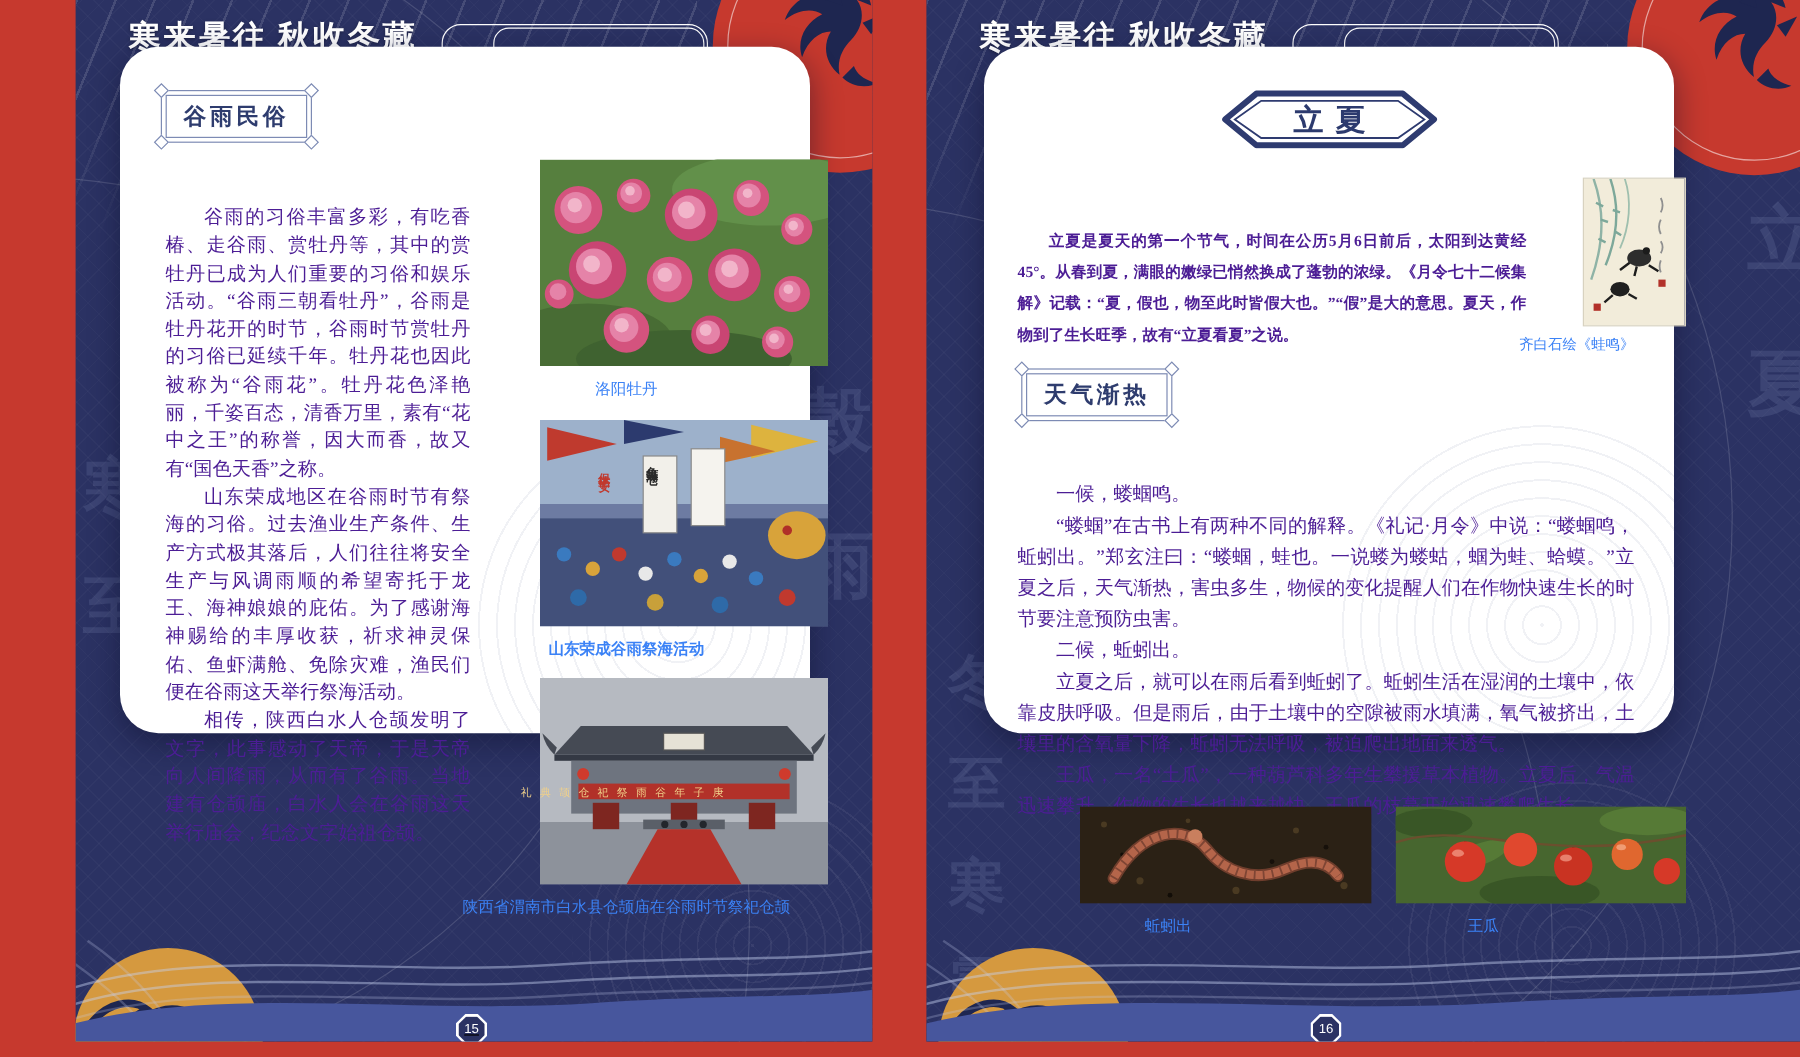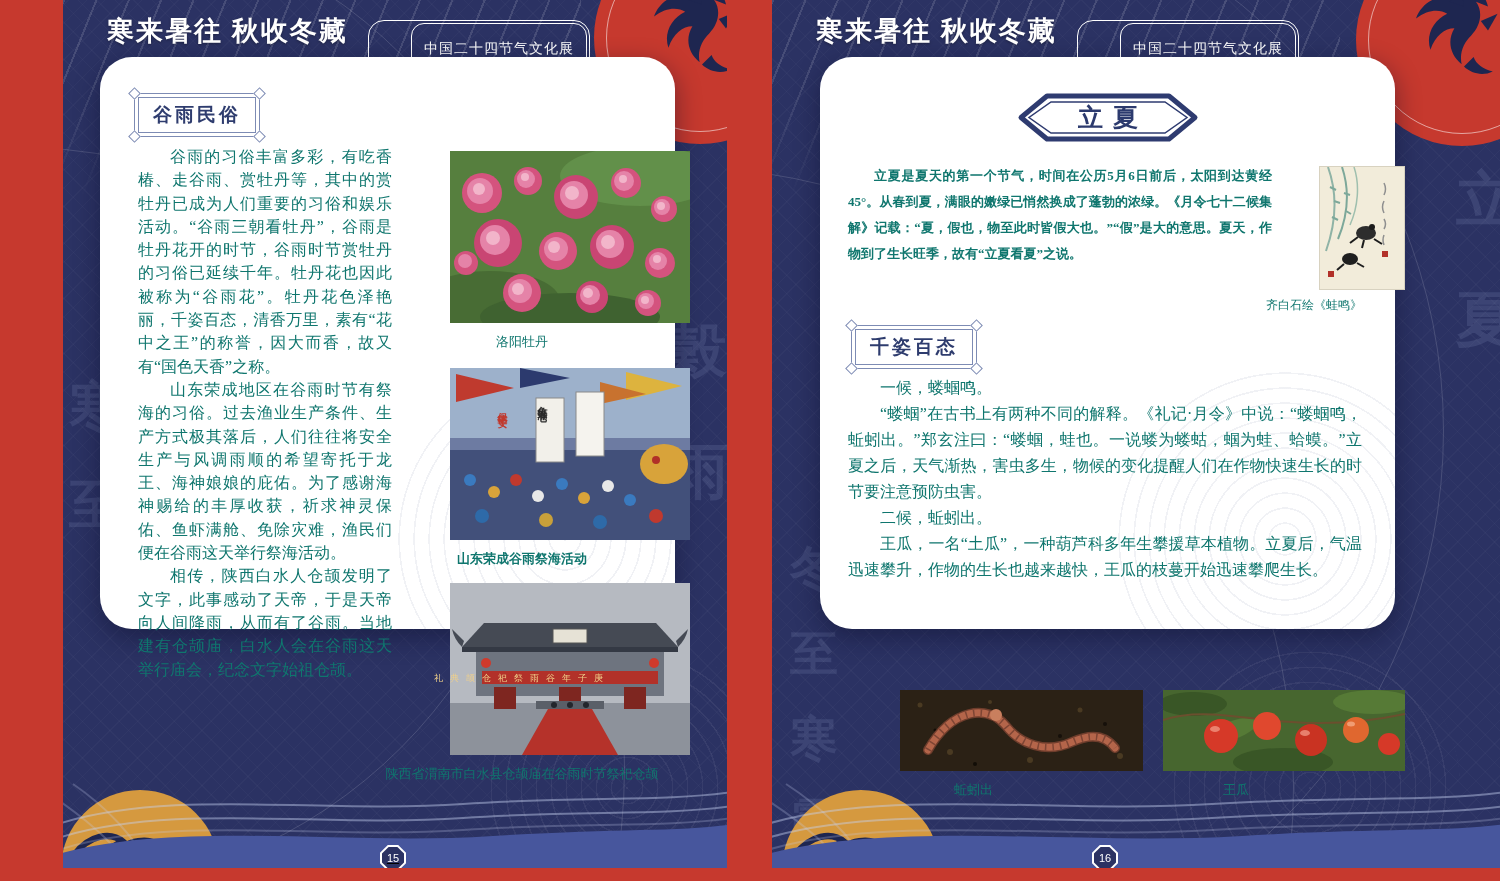--- a/index.html
+++ b/index.html
@@ -25,40 +25,40 @@
   .dragon-circle svg{position:absolute;left:36px;top:36px;width:120px;height:126px;}
   .gold-circle{position:absolute;width:158px;height:158px;border-radius:50%;background:#d5993f;}
   .gold-circle svg{position:absolute;left:6px;top:26px;width:146px;height:56px;}
   .waves{position:absolute;left:0;bottom:0;width:100%;height:110px;}
   .wl{fill:none;stroke:rgba(198,208,240,.45);stroke-width:2;}
   .wl2{fill:none;stroke:rgba(198,208,240,.25);stroke-width:2;}
   .hdr-title{position:absolute;top:13px;color:#ffffff;font-size:27px;font-weight:bold;letter-spacing:2px;
     text-shadow:0 1px 3px rgba(0,0,0,.35);}
   .hdr-badge{position:absolute;top:20px;border:1px solid #fff;border-radius:16px;padding:2px;color:#fff;}
   .hdr-badge-inner{display:block;border:1px solid #fff;border-radius:13px;padding:16px 12px;font-size:14px;letter-spacing:1px;margin-left:40px;}
-  .card{position:absolute;top:57px;width:575px;height:572px;background:#ffffff;border-radius:32px;
+  .card{position:absolute;top:39px;width:575px;height:572px;background:#ffffff;border-radius:32px;
     box-shadow:0 8px 26px rgba(8,12,40,.45);}
   .card-a{left:37px;}
   .card-b{left:48px;}
   .card-clip{position:absolute;inset:0;border-radius:20px;overflow:hidden;}
   .card-roe{position:absolute;right:-60px;bottom:-80px;width:340px;height:340px;border-radius:50%;
     background:repeating-radial-gradient(circle at center, rgba(70,85,130,.08) 0 1.6px, transparent 1.6px 15px);}
   .tagbox{position:absolute;background:#fff;border:1px solid #7d8bb4;outline:1px solid #7d8bb4;outline-offset:3px;
     padding:4px 14px;font-size:19px;font-weight:bold;color:#2e3c6e;letter-spacing:3px;}
   .orn{position:absolute;width:7px;height:7px;background:#fff;border:1px solid #7d8bb4;transform:rotate(45deg);}
   .orn-tl{left:-9px;top:-9px;} .orn-tr{right:-9px;top:-9px;}
   .orn-bl{left:-9px;bottom:-9px;} .orn-br{right:-9px;bottom:-9px;}
-  .bodytext{position:absolute;color:#0f766e;text-align:justify;}
+  .bodytext{position:absolute;color:#4c1d95;text-align:justify;margin-top:43px;}
   .bodytext p{margin:0;text-indent:2em;}
   .col-a{left:38px;top:88px;width:254px;font-size:16px;line-height:23.3px;}
   .intro-text{left:28px;top:106px;width:424px;font-size:13px;line-height:26px;font-weight:bold;}
   .phen-text{left:28px;top:318px;width:514px;font-size:16px;line-height:26px;}
   .fig{position:absolute;padding-left:48px;}
   .fig svg{display:block;}
-  .figcap{position:absolute;text-align:center;font-size:13px;color:#0f766e;
+  .figcap{position:absolute;text-align:center;font-size:13px;color:#3b82f6;
     font-family:"Liberation Sans","DejaVu Sans",sans-serif;}
   .sign{position:absolute;writing-mode:vertical-rl;font-size:10px;font-weight:bold;letter-spacing:2px;
     font-family:"Liberation Serif",serif;}
   .banner-text{position:absolute;text-align:center;font-size:9px;letter-spacing:7px;color:#f0d08a;
     white-space:nowrap;overflow:hidden;}
   .pagenum{position:absolute;top:845px;width:26px;height:26px;background:#fff;display:grid;place-items:center;
     clip-path:polygon(30% 0,70% 0,100% 30%,100% 70%,70% 100%,30% 100%,0 70%,0 30%);}
   .pagenum-inner{width:22px;height:22px;background:#2b3263;color:#fff;font-size:11px;display:grid;place-items:center;
     clip-path:polygon(30% 0,70% 0,100% 30%,100% 70%,70% 100%,30% 100%,0 70%,0 30%);
     font-family:"Liberation Sans","DejaVu Sans",sans-serif;}
@@ -326,27 +326,28 @@
           <rect x="8" y="104" width="6" height="6" fill="#b23129"></rect>
         </svg>
       </div>
       <div class="figcap" style="left:429px;top:240px;width:130px;white-space:nowrap;font-size:12px;">齐白石绘《蛙鸣》</div>
 
       <div class="tagbox" style="left:35px;top:272px;">
         <span class="orn orn-tl"></span>
         <span class="orn orn-tr"></span>
         <span class="orn orn-bl"></span>
         <span class="orn orn-br"></span>
-        <span>千姿百态</span>
+        <span>天气渐热</span>
       </div>
 
       <div class="bodytext phen-text">
         <p>一候，蝼蝈鸣。</p>
         <p>“蝼蝈”在古书上有两种不同的解释。《礼记·月令》中说：“蝼蝈鸣，蚯蚓出。”郑玄注曰：“蝼蝈，蛙也。一说蝼为蝼蛄，蝈为蛙、蛤蟆。”立夏之后，天气渐热，害虫多生，物候的变化提醒人们在作物快速生长的时节要注意预防虫害。</p>
         <p>二候，蚯蚓出。</p>
+        <p>立夏之后，就可以在雨后看到蚯蚓了。蚯蚓生活在湿润的土壤中，依靠皮肤呼吸。但是雨后，由于土壤中的空隙被雨水填满，氧气被挤出，土壤里的含氧量下降，蚯蚓无法呼吸，被迫爬出地面来透气。</p>
         <p>王瓜，一名“土瓜”，一种葫芦科多年生攀援草本植物。立夏后，气温迅速攀升，作物的生长也越来越快，王瓜的枝蔓开始迅速攀爬生长。</p>
       </div>
 
       <div class="fig" style="left:32px;top:633px;">
         <svg viewBox="0 0 243 81" width="243" height="81">
           <rect width="243" height="81" fill="#2b2115"></rect>
           <circle cx="20" cy="15" r="2.5" fill="#4a3a22"></circle>
             <circle cx="50" cy="62" r="3" fill="#4a3a22"></circle>
           <circle cx="90" cy="12" r="2" fill="#4a3a22"></circle>
             <circle cx="130" cy="70" r="3" fill="#4a3a22"></circle>

